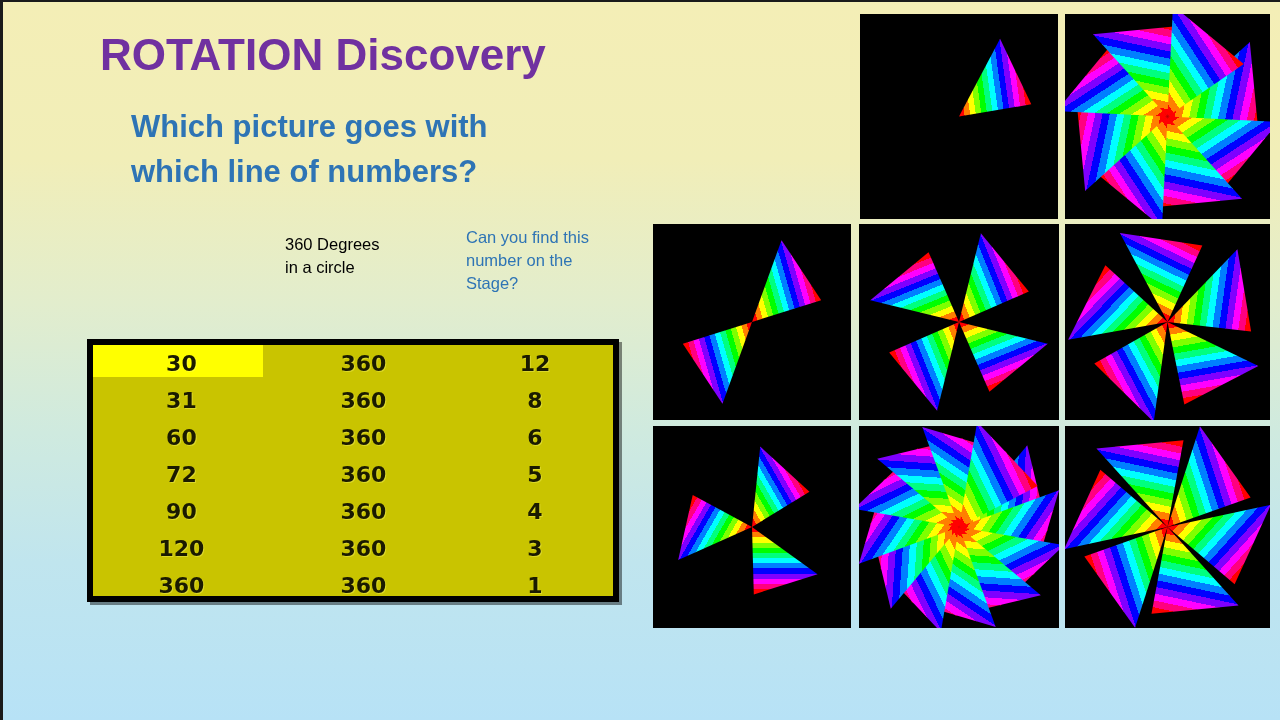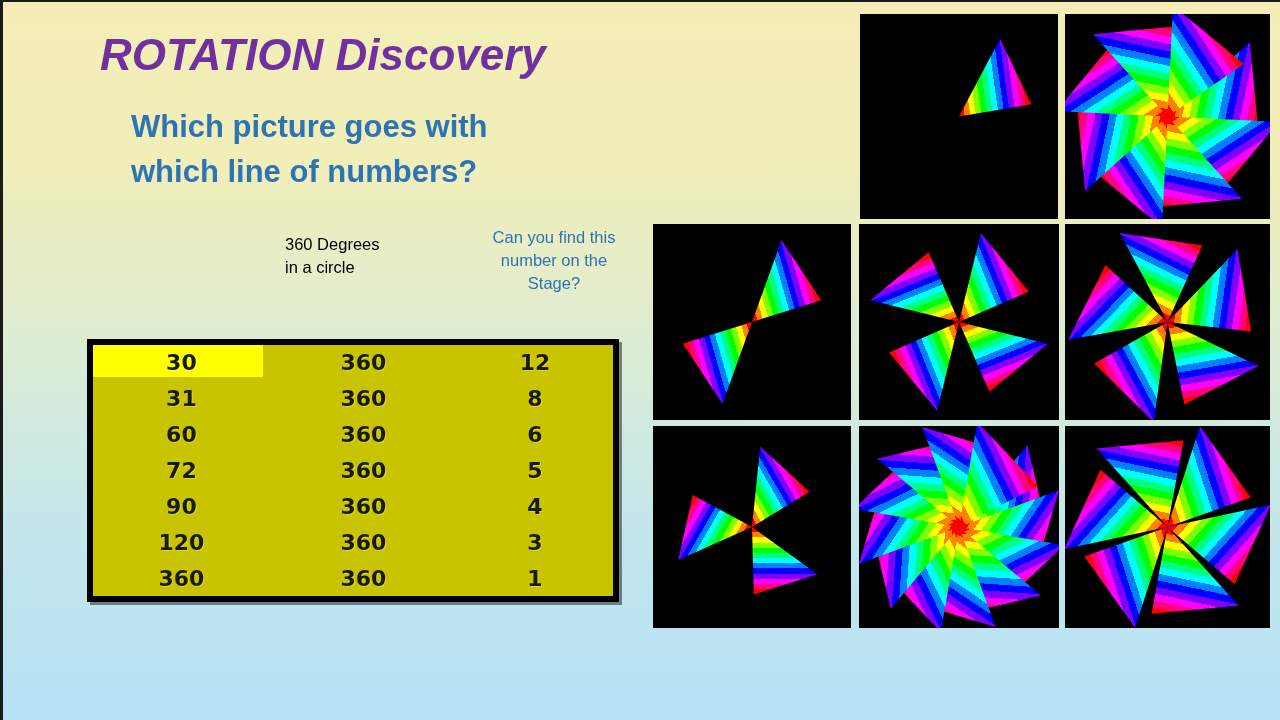--- a/index.html
+++ b/index.html
@@ -13,53 +13,53 @@
     box-sizing:border-box;
     border-left:3px solid #1a1a1a;
     border-top:2px solid #1a1a1a;
     background:linear-gradient(to bottom,#f4eeb6 0%,#f1eeb8 22%,#e2edcd 42%,#cfeadf 60%,#c0e5ee 78%,#b7e2f6 100%);
   }
 
   
   #title{
     position:absolute;left:97px;top:28px;
     font-size:44px;font-weight:bold;color:#7031a0;
-    letter-spacing:0px;white-space:nowrap;font-style:italic;
+    letter-spacing:0px;white-space:nowrap;
   }
   #title .disc{font-weight:bold;}
   #subtitle{
     position:absolute;left:128px;top:103px;
     font-size:31px;color:#2e74b5;line-height:1.45;
     white-space:pre-line;
     font-weight:bold;
   }
 
   
   .cap{position:absolute;font-size:16.5px;line-height:1.38;white-space:pre-line;}
   #cap-answer{left:70px;top:244px;width:205px;text-align:center;color:#000;}
   #cap-degrees{left:282px;top:231px;width:158px;text-align:left;color:#000;}
-  #cap-stage{left:463px;top:224px;width:176px;text-align:center;color:#2e74b5;}
+  #cap-stage{left:463px;top:224px;width:176px;text-align:left;color:#2e74b5;}
 
   
   #table-wrap{
     position:absolute;left:84px;top:337px;width:532px;height:263px;
     box-sizing:border-box;border:6px solid #000;background:#c9c400;
     box-shadow:3px 3px 0 rgba(0,0,0,.45);
   }
   #table-inner{position:relative;width:100%;height:100%;}
   #hl{
     position:absolute;left:0;top:0;width:170px;height:32px;background:#ffff00;
   }
   table{
     position:relative;border-collapse:collapse;width:100%;height:100%;
     font-family:"DejaVu Sans", sans-serif;
   }
   table td{
     font-size:22px;font-weight:bold;color:#1a1a00;
-    text-align:center;padding:0;height:20px;
+    text-align:center;padding:6px;height:20px;
     text-shadow:1px 1px 0 rgba(255,255,120,.35);
   }
   table td.c0{width:34%;}
   table td.c1{width:36%;}
   table td.c2{width:30%;}
 
   
   .panel{position:absolute;background:#000;overflow:hidden;}
   .panel svg{display:block;width:100%;height:100%;}
 </style>

